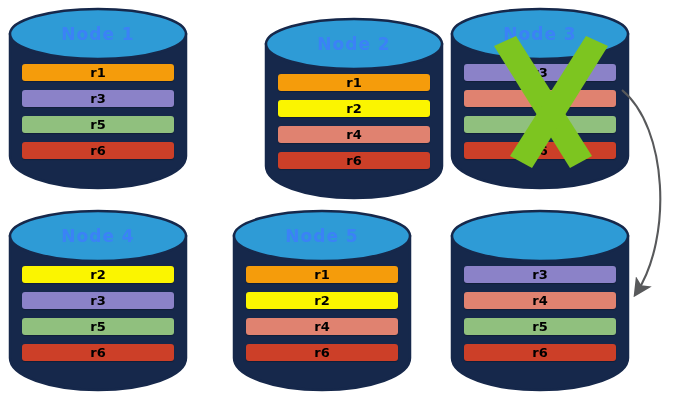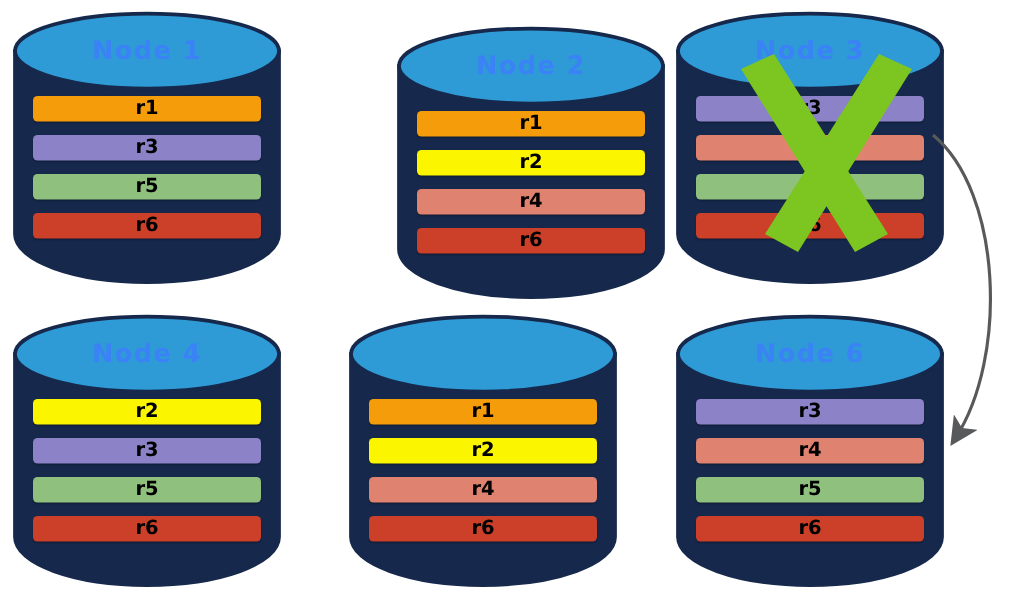--- a/index.html
+++ b/index.html
@@ -138,33 +138,33 @@
         <div class="record" style="background:#8B82C8">r3</div>
         <div class="record" style="background:#90C07E">r5</div>
         <div class="record" style="background:#CC3F28">r6</div>
       </div>
     </div>
     <div class="node" style="left: 232px; top: 208px;">
       <svg class="cyl-svg" viewBox="0 0 180 185" xmlns="http://www.w3.org/2000/svg">
         <path d="M2,28 L2,150 C2,168 42,182 90,182 C138,182 178,168 178,150 L178,28 Z" fill="#16284B" stroke="#16284B" stroke-width="2.5"></path>
         <ellipse cx="90" cy="28" rx="88" ry="25" fill="#2E9BD6" stroke="#16284B" stroke-width="2.5"></ellipse>
       </svg>
+      <div class="node-label">Node 5</div>
       <div class="records">
         <div class="record" style="background:#F59C0B">r1</div>
         <div class="record" style="background:#FBF500">r2</div>
         <div class="record" style="background:#E08270">r4</div>
         <div class="record" style="background:#CC3F28">r6</div>
       </div>
     </div>
     <div class="node" style="left: 450px; top: 208px;">
       <svg class="cyl-svg" viewBox="0 0 180 185" xmlns="http://www.w3.org/2000/svg">
         <path d="M2,28 L2,150 C2,168 42,182 90,182 C138,182 178,168 178,150 L178,28 Z" fill="#16284B" stroke="#16284B" stroke-width="2.5"></path>
         <ellipse cx="90" cy="28" rx="88" ry="25" fill="#2E9BD6" stroke="#16284B" stroke-width="2.5"></ellipse>
       </svg>
-      <div class="node-label">Node 6</div>
       <div class="records">
         <div class="record" style="background:#8B82C8">r3</div>
         <div class="record" style="background:#E08270">r4</div>
         <div class="record" style="background:#90C07E">r5</div>
         <div class="record" style="background:#CC3F28">r6</div>
       </div>
     </div>
   </div>
 
 <svg id="arrow-layer" viewBox="0 0 676 402" xmlns="http://www.w3.org/2000/svg">

